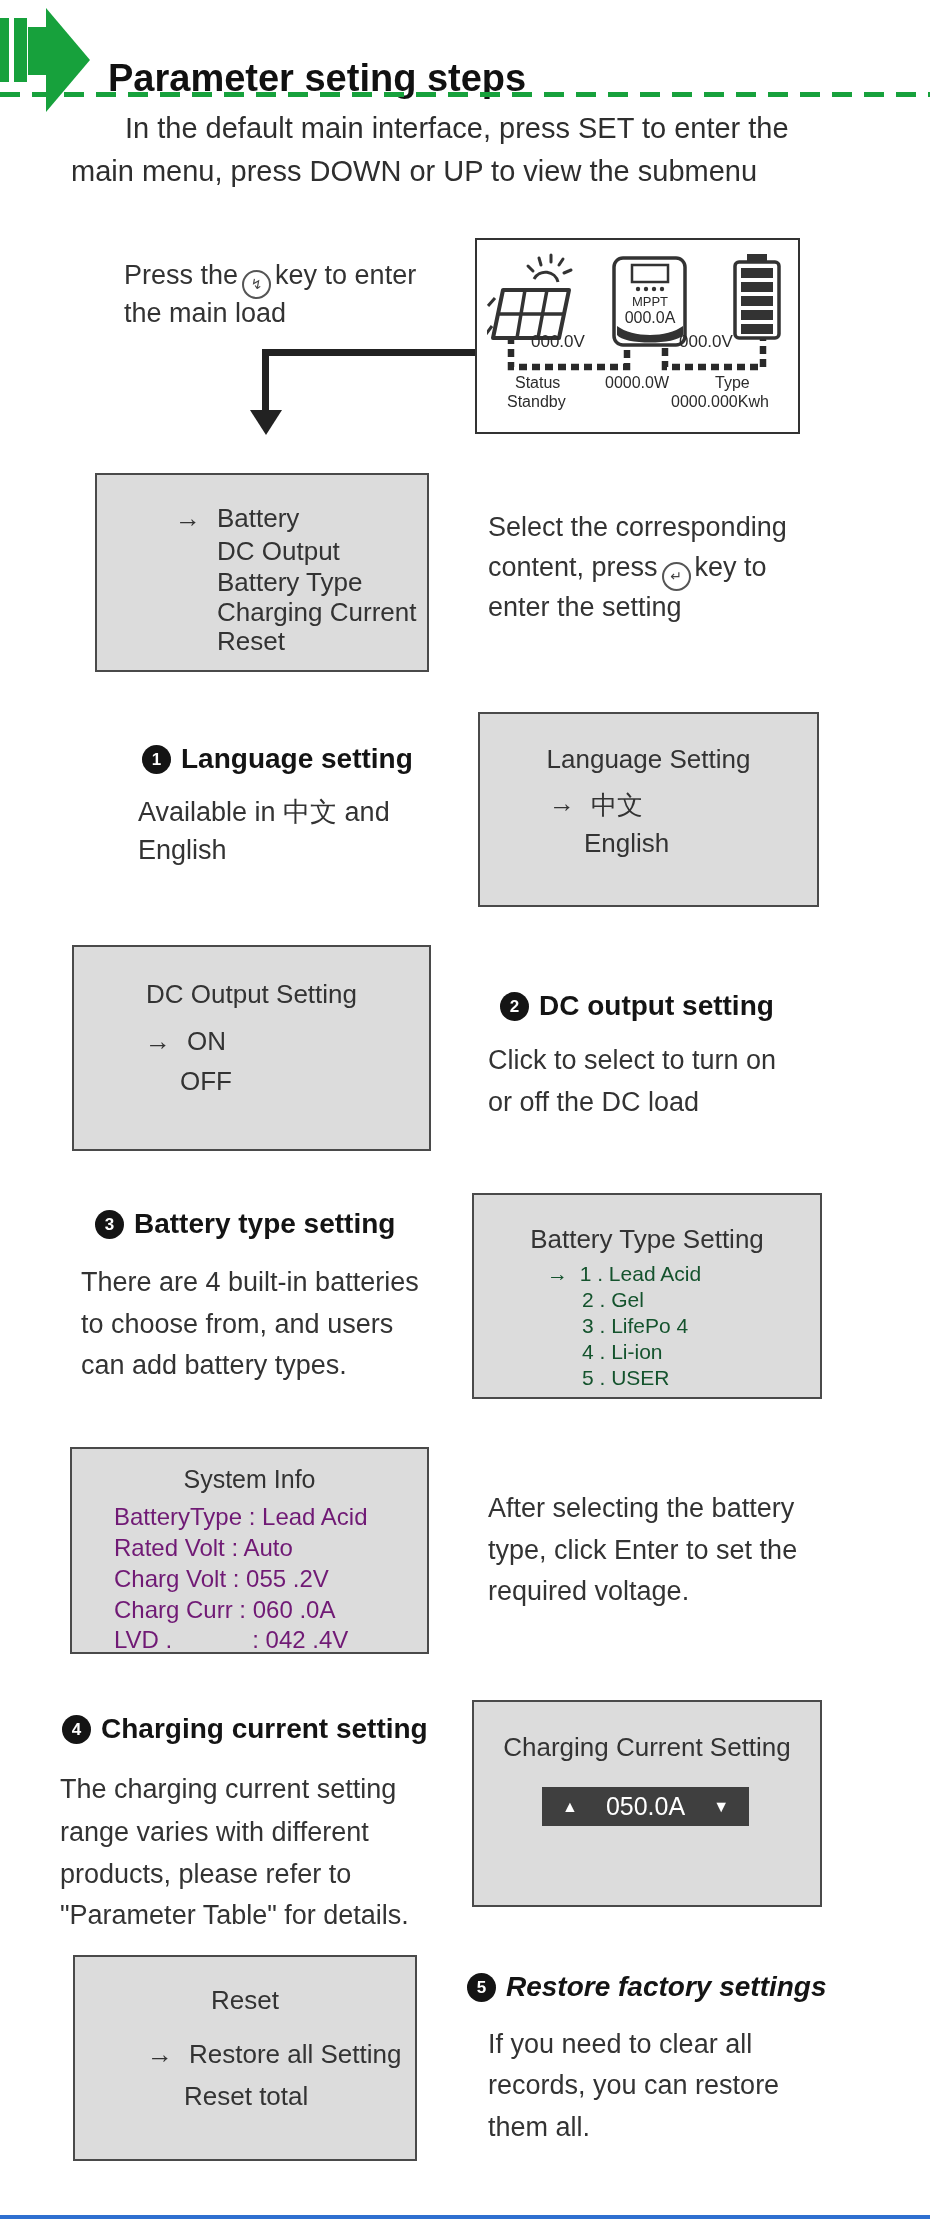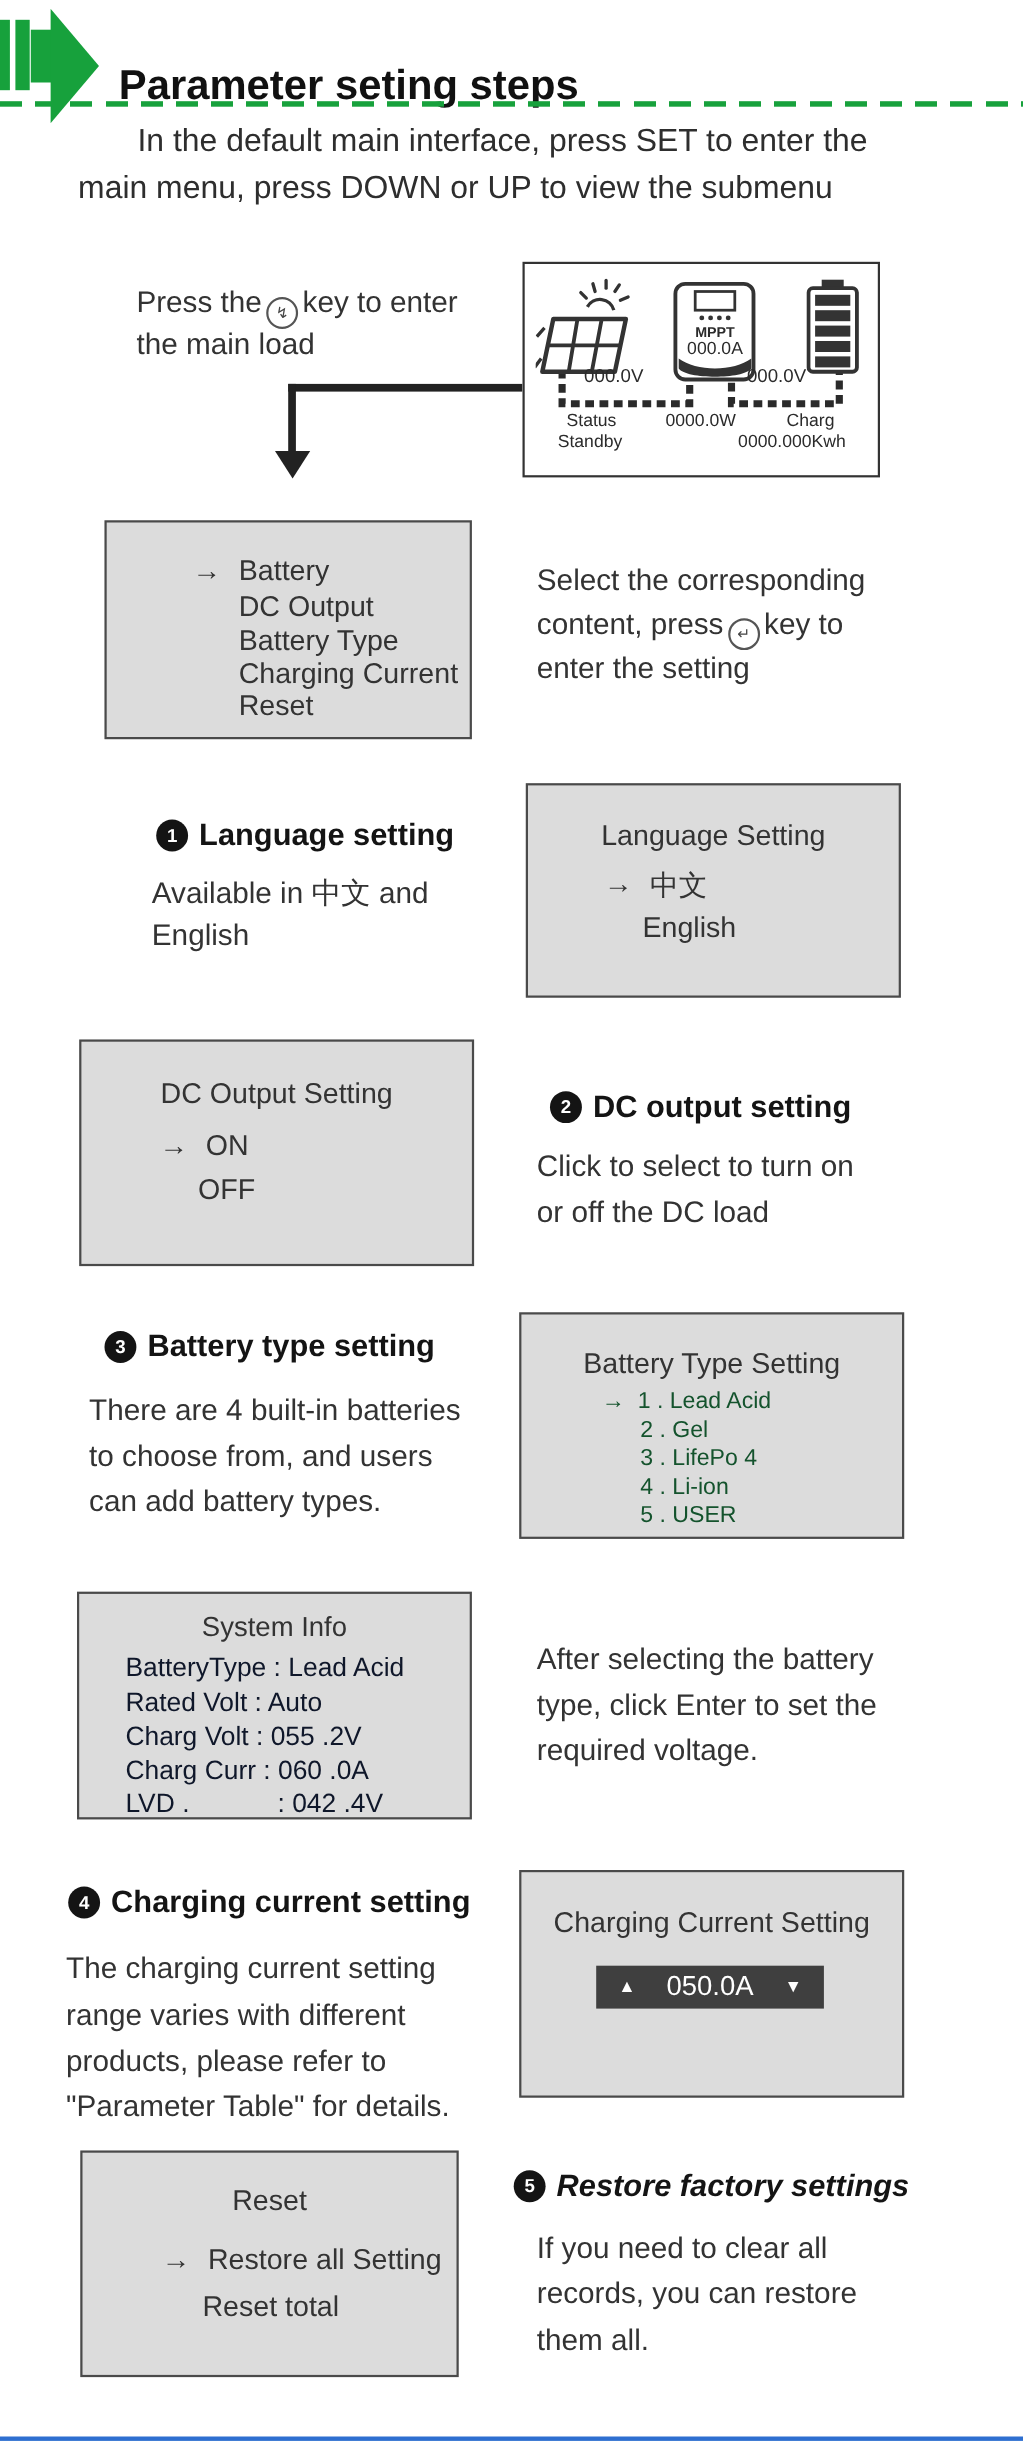--- a/index.html
+++ b/index.html
@@ -29,29 +29,29 @@
   .fa-h{position:absolute;left:262px;top:349px;width:213px;height:7px;background:#222;}
   .fa-v{position:absolute;left:262px;top:349px;width:7px;height:63px;background:#222;}
   .fa-head{position:absolute;left:250px;top:410px;width:0;height:0;
            border-left:16px solid transparent;border-right:16px solid transparent;
            border-top:25px solid #222;}
   
   .lcd{position:absolute;left:475px;top:238px;width:321px;height:192px;background:#fff;border:2px solid #333;}
   .lcd span{position:absolute;white-space:nowrap;color:#2b2b2b;}
   .lcd .volt{font-size:17px;}
   .lcd .small{font-size:16px;}
-  .lcd .mpptlbl{font-size:13px;font-weight:bold;text-align:center;left:134px;width:78px;}
+  .lcd .mpptlbl{font-size:13px;font-weight:normal;text-align:center;left:134px;width:78px;}
   .lcd .mpptcur{font-size:16px;text-align:center;left:132px;width:82px;}
   
   .screen{position:absolute;background:#dcdcdc;border:2px solid #4a4a4a;}
   .scr-t{position:absolute;left:0;width:100%;text-align:center;font-size:26px;color:#333;white-space:nowrap;}
   .scr-line{position:absolute;font-size:26px;color:#333;white-space:nowrap;display:flex;gap:12px;}
   .scr-line .cur{min-width:30px;}
   .bt-line{position:absolute;font-size:21px;color:#14532d;white-space:nowrap;}
-  .sys-row{position:absolute;font-size:24px;color:#0f172a;white-space:pre;text-align:center;}
+  .sys-row{position:absolute;font-size:24px;color:#701a75;white-space:pre;text-align:center;}
   .cc-bar{position:absolute;background:#3f3f3f;color:#fff;display:flex;align-items:center;
           justify-content:space-between;padding:0 20px;box-sizing:border-box;font-size:25px;}
   .cc-bar .tri{font-size:16px;color:#fff;}
 </style>
 </head>
 <body>
 
 <div id="page">
 
   <div>
@@ -117,21 +117,21 @@
         <rect x="8" y="70" width="32" height="10"></rect>
       </g>
     </svg>
     <span class="mpptlbl" style="top:54px;">MPPT</span>
     <span class="mpptcur" style="top:69px;">000.0A</span>
     <span class="volt" style="left:54px;top:92px;">000.0V</span>
     <span class="volt" style="left:202px;top:92px;">000.0V</span>
     <span class="small" style="left:38px;top:134px;">Status</span>
     <span class="small" style="left:30px;top:153px;">Standby</span>
     <span class="small" style="left:128px;top:134px;">0000.0W</span>
-    <span class="small" style="left:238px;top:134px;">Charg</span>
+    <span class="small" style="left:238px;top:134px;">Type</span>
     <span class="small" style="left:194px;top:153px;">0000.000Kwh</span>
   </div>
 
   <div class="screen" style="left:95px;top:473px;width:330px;height:195px;">
     <div class="scr-line" style="left:78px;top:28px;">
       <span class="cur">→</span>
       <span>Battery</span>
     </div>
     <div class="scr-line" style="left:120px;top:61px;">
       <span>DC Output</span>

